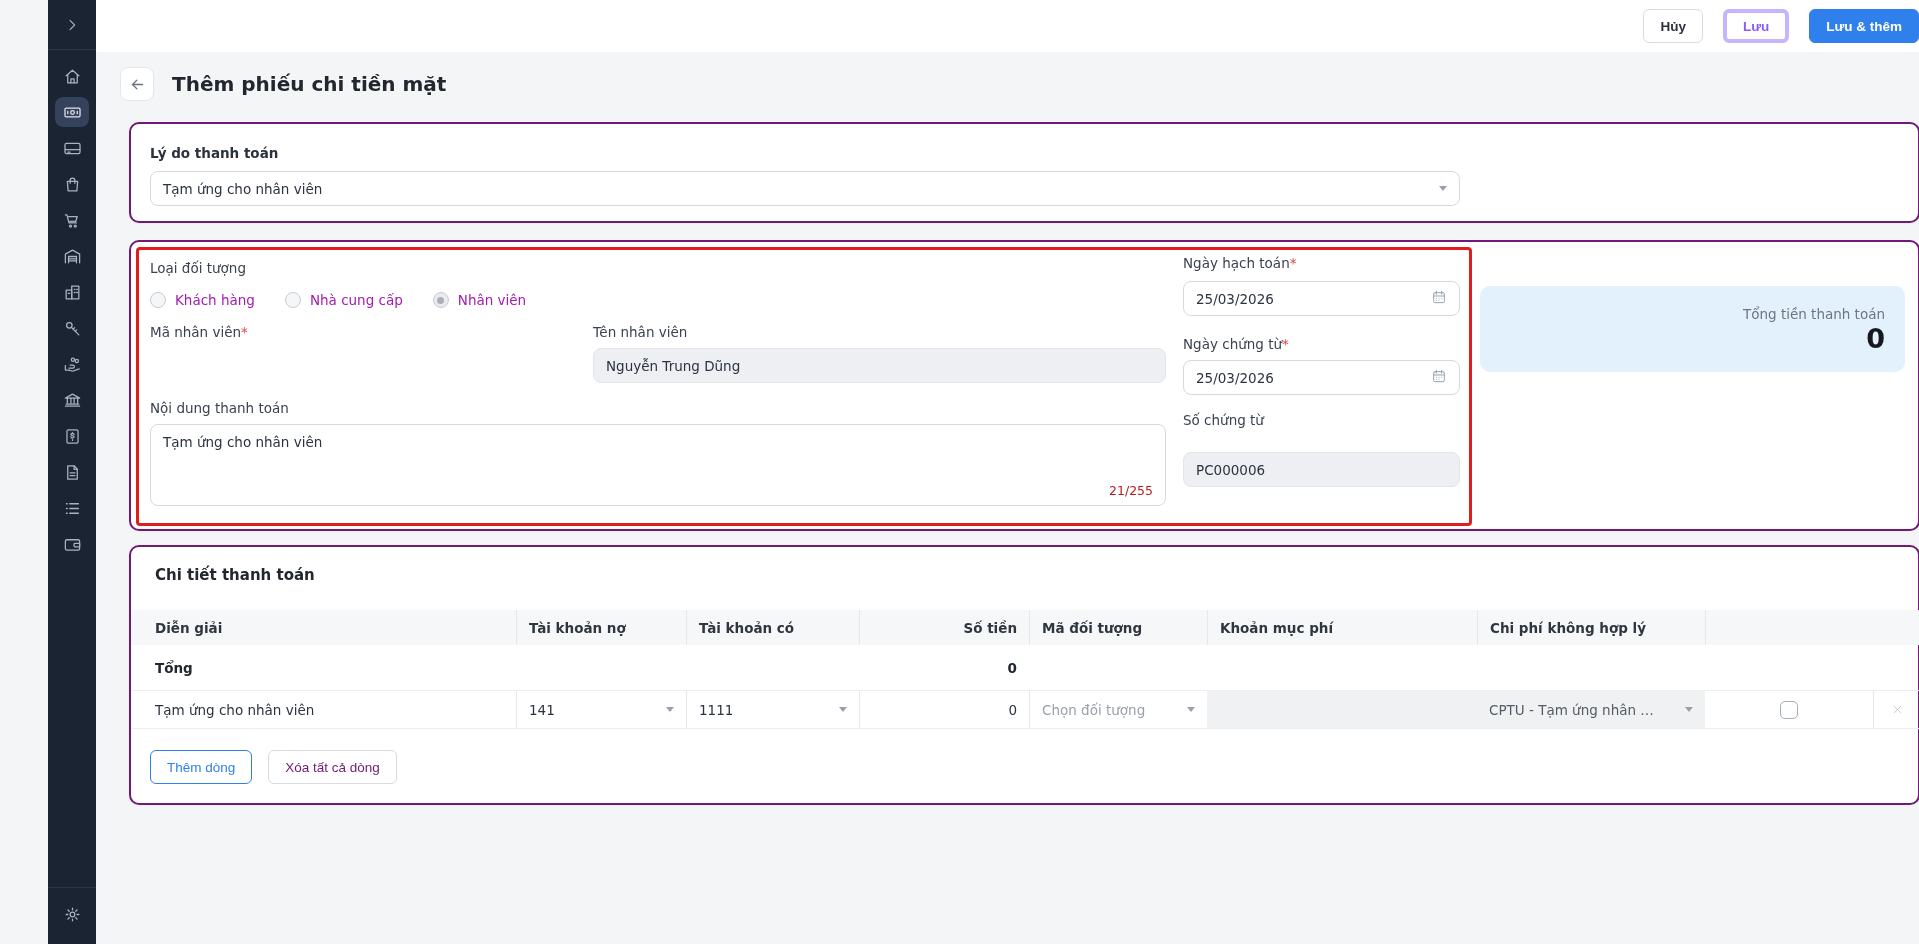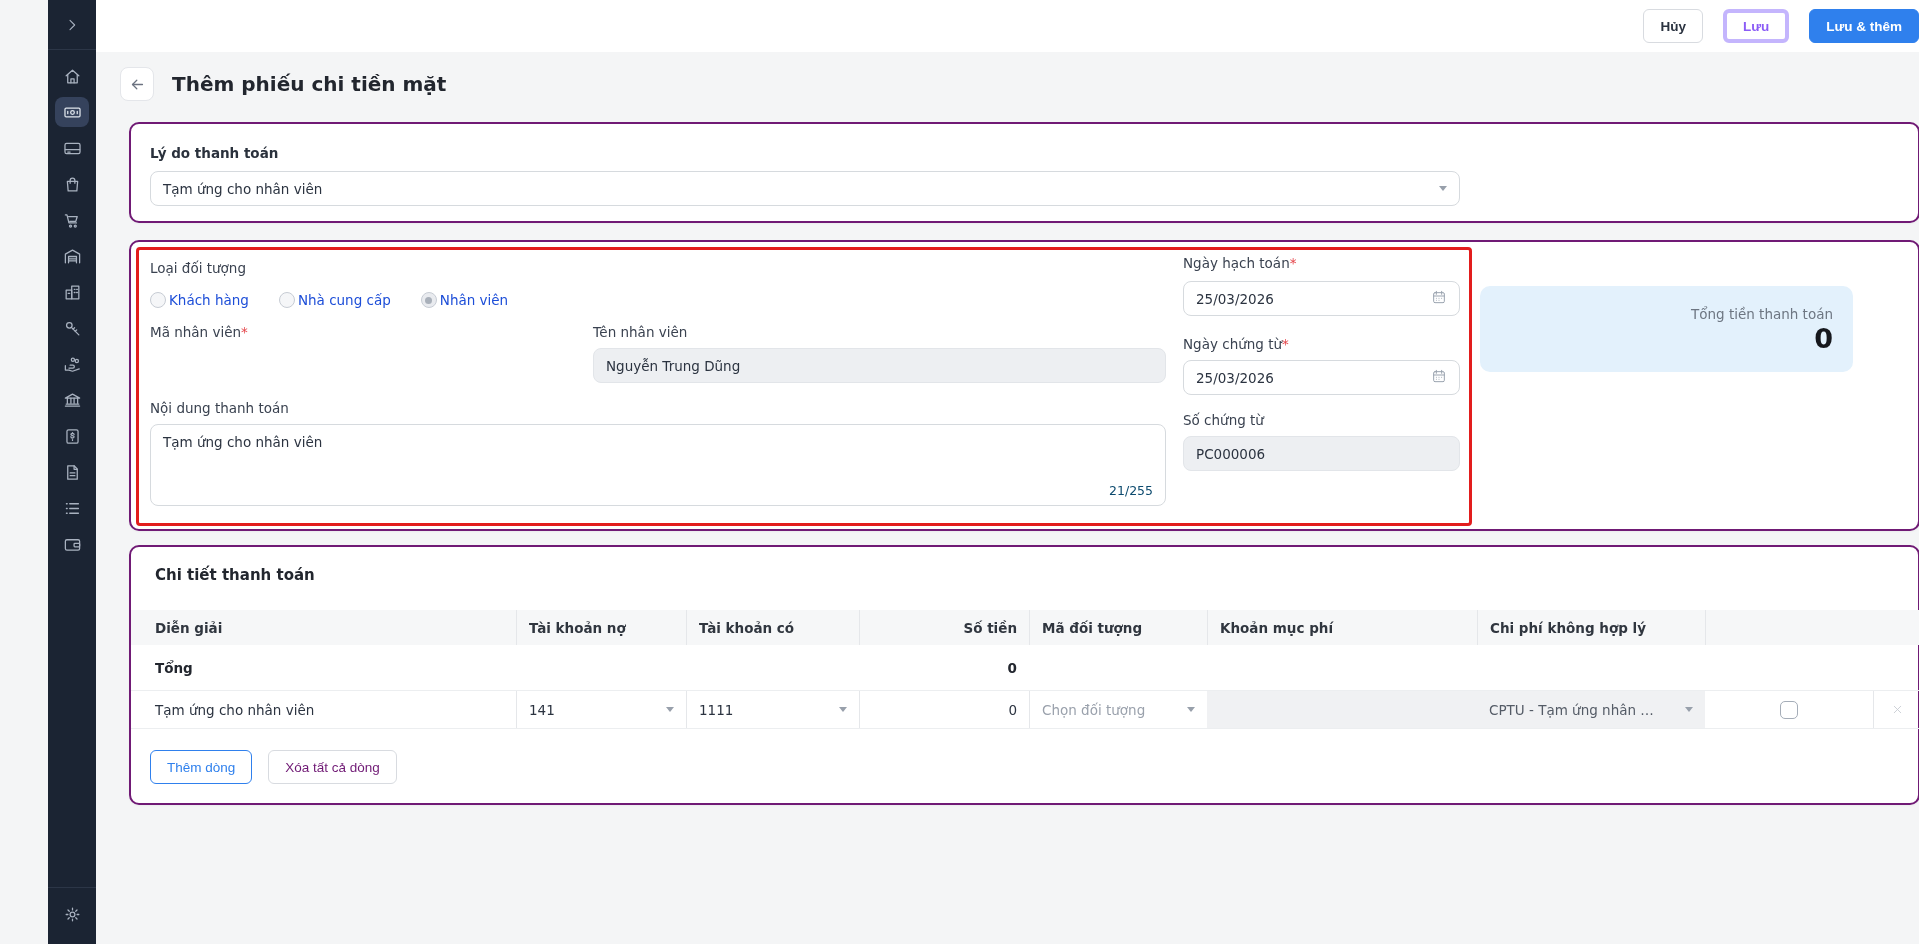--- a/index.html
+++ b/index.html
@@ -44,45 +44,45 @@
   .disabled-f { background:#edeff2 !important; border-color:#e2e5e9 !important; }
 
   
   .card1 .f-label { position:absolute; left:19px; top:21px; }
   .reason-select { position:absolute; left:19px; top:47px; width:1310px; }
 
   
   .red-outline { position:absolute; left:5px; top:5px; width:1336px; height:279px; border:3px solid #e21d1d; border-radius:4px; pointer-events:none; z-index:5; }
   .lbl-objtype { position:absolute; left:19px; top:18px; }
   .radio-row { position:absolute; left:19px; top:50px; display:flex; gap:30px; align-items:center; }
-  .radio { display:flex; align-items:center; gap:3px; color:#1d4ed8; font-size:13.5px; }
+  .radio { display:flex; align-items:center; gap:9px; color:#a21caf; font-size:13.5px; }
   .rdot { width:16px; height:16px; border-radius:50%; border:1.5px solid #c7ccd4; background:#f5f6f8; display:flex; align-items:center; justify-content:center; }
   .radio.selected .rdot { background:#e9ebef; }
   .radio.selected .rdot::after { content:""; width:7px; height:7px; border-radius:50%; background:#a9b0ba; }
 
   .lbl-empcode { position:absolute; left:19px; top:82px; }
   .empcode-select { position:absolute; left:19px; top:106px; width:413px; border:1.5px solid #2f80ed; }
   .lbl-empname { position:absolute; left:462px; top:82px; }
   .empname-input { position:absolute; left:462px; top:106px; width:573px; }
 
   .lbl-content { position:absolute; left:19px; top:158px; }
   .content-area { position:absolute; left:19px; top:182px; width:1016px; height:82px; border:1px solid #d6dade; border-radius:8px; background:#fff; }
   .content-area textarea { width:100%; height:56px; border:none; outline:none; resize:none; font-family:inherit; font-size:13.5px; color:#2b3340; padding:9px 12px; background:transparent; }
-  .char-counter { position:absolute; right:12px; bottom:7px; font-size:12.5px; color:#0c4a6e; }
+  .char-counter { position:absolute; right:12px; bottom:7px; font-size:12.5px; color:#b91c1c; }
 
   .rcol-lbl1 { position:absolute; left:1052px; top:13px; }
   .date1 { position:absolute; left:1052px; top:39px; width:277px; }
   .rcol-lbl2 { position:absolute; left:1052px; top:94px; }
   .date2 { position:absolute; left:1052px; top:118px; width:277px; }
   .rcol-lbl3 { position:absolute; left:1052px; top:170px; }
-  .docnum { position:absolute; left:1052px; top:194px; width:277px; }
+  .docnum { position:absolute; left:1052px; top:210px; width:277px; }
   .date-f { justify-content:space-between; }
   .cal-icon svg { stroke:#9aa3af; fill:none; stroke-width:1.5; stroke-linecap:round; }
 
-  .total-box { position:absolute; left:1349px; top:44px; width:373px; height:86px; background:#e3f1fc; border-radius:10px; padding:16px 20px; display:flex; flex-direction:column; align-items:flex-end; justify-content:center; gap:3px; }
+  .total-box { position:absolute; left:1349px; top:44px; width:425px; height:86px; background:#e3f1fc; border-radius:10px; padding:16px 20px; display:flex; flex-direction:column; align-items:flex-end; justify-content:center; gap:3px; }
   .total-lbl { font-size:13.5px; color:#6d7682; }
   .total-val { font-size:27px; font-weight:700; color:#16181d; line-height:1; }
 
   
   .details-title { position:absolute; left:24px; top:19px; font-size:15px; font-weight:700; color:#22262e; }
   .table { position:absolute; left:0; top:63px; width:1789px; }
   .trow { display:grid; grid-template-columns:385px 170px 173px 170px 178px 270px 228px 168px 1fr; }
   .trow.head { background:#f6f7f8; height:35px; font-size:13.5px; color:#30363f; font-weight:700; }
   .trow.totalr { height:46px; border-bottom:1px solid #eceef0; font-size:13.5px; }
   .trow.datar { height:38px; border-bottom:1px solid #eceef0; font-size:13.5px; }

